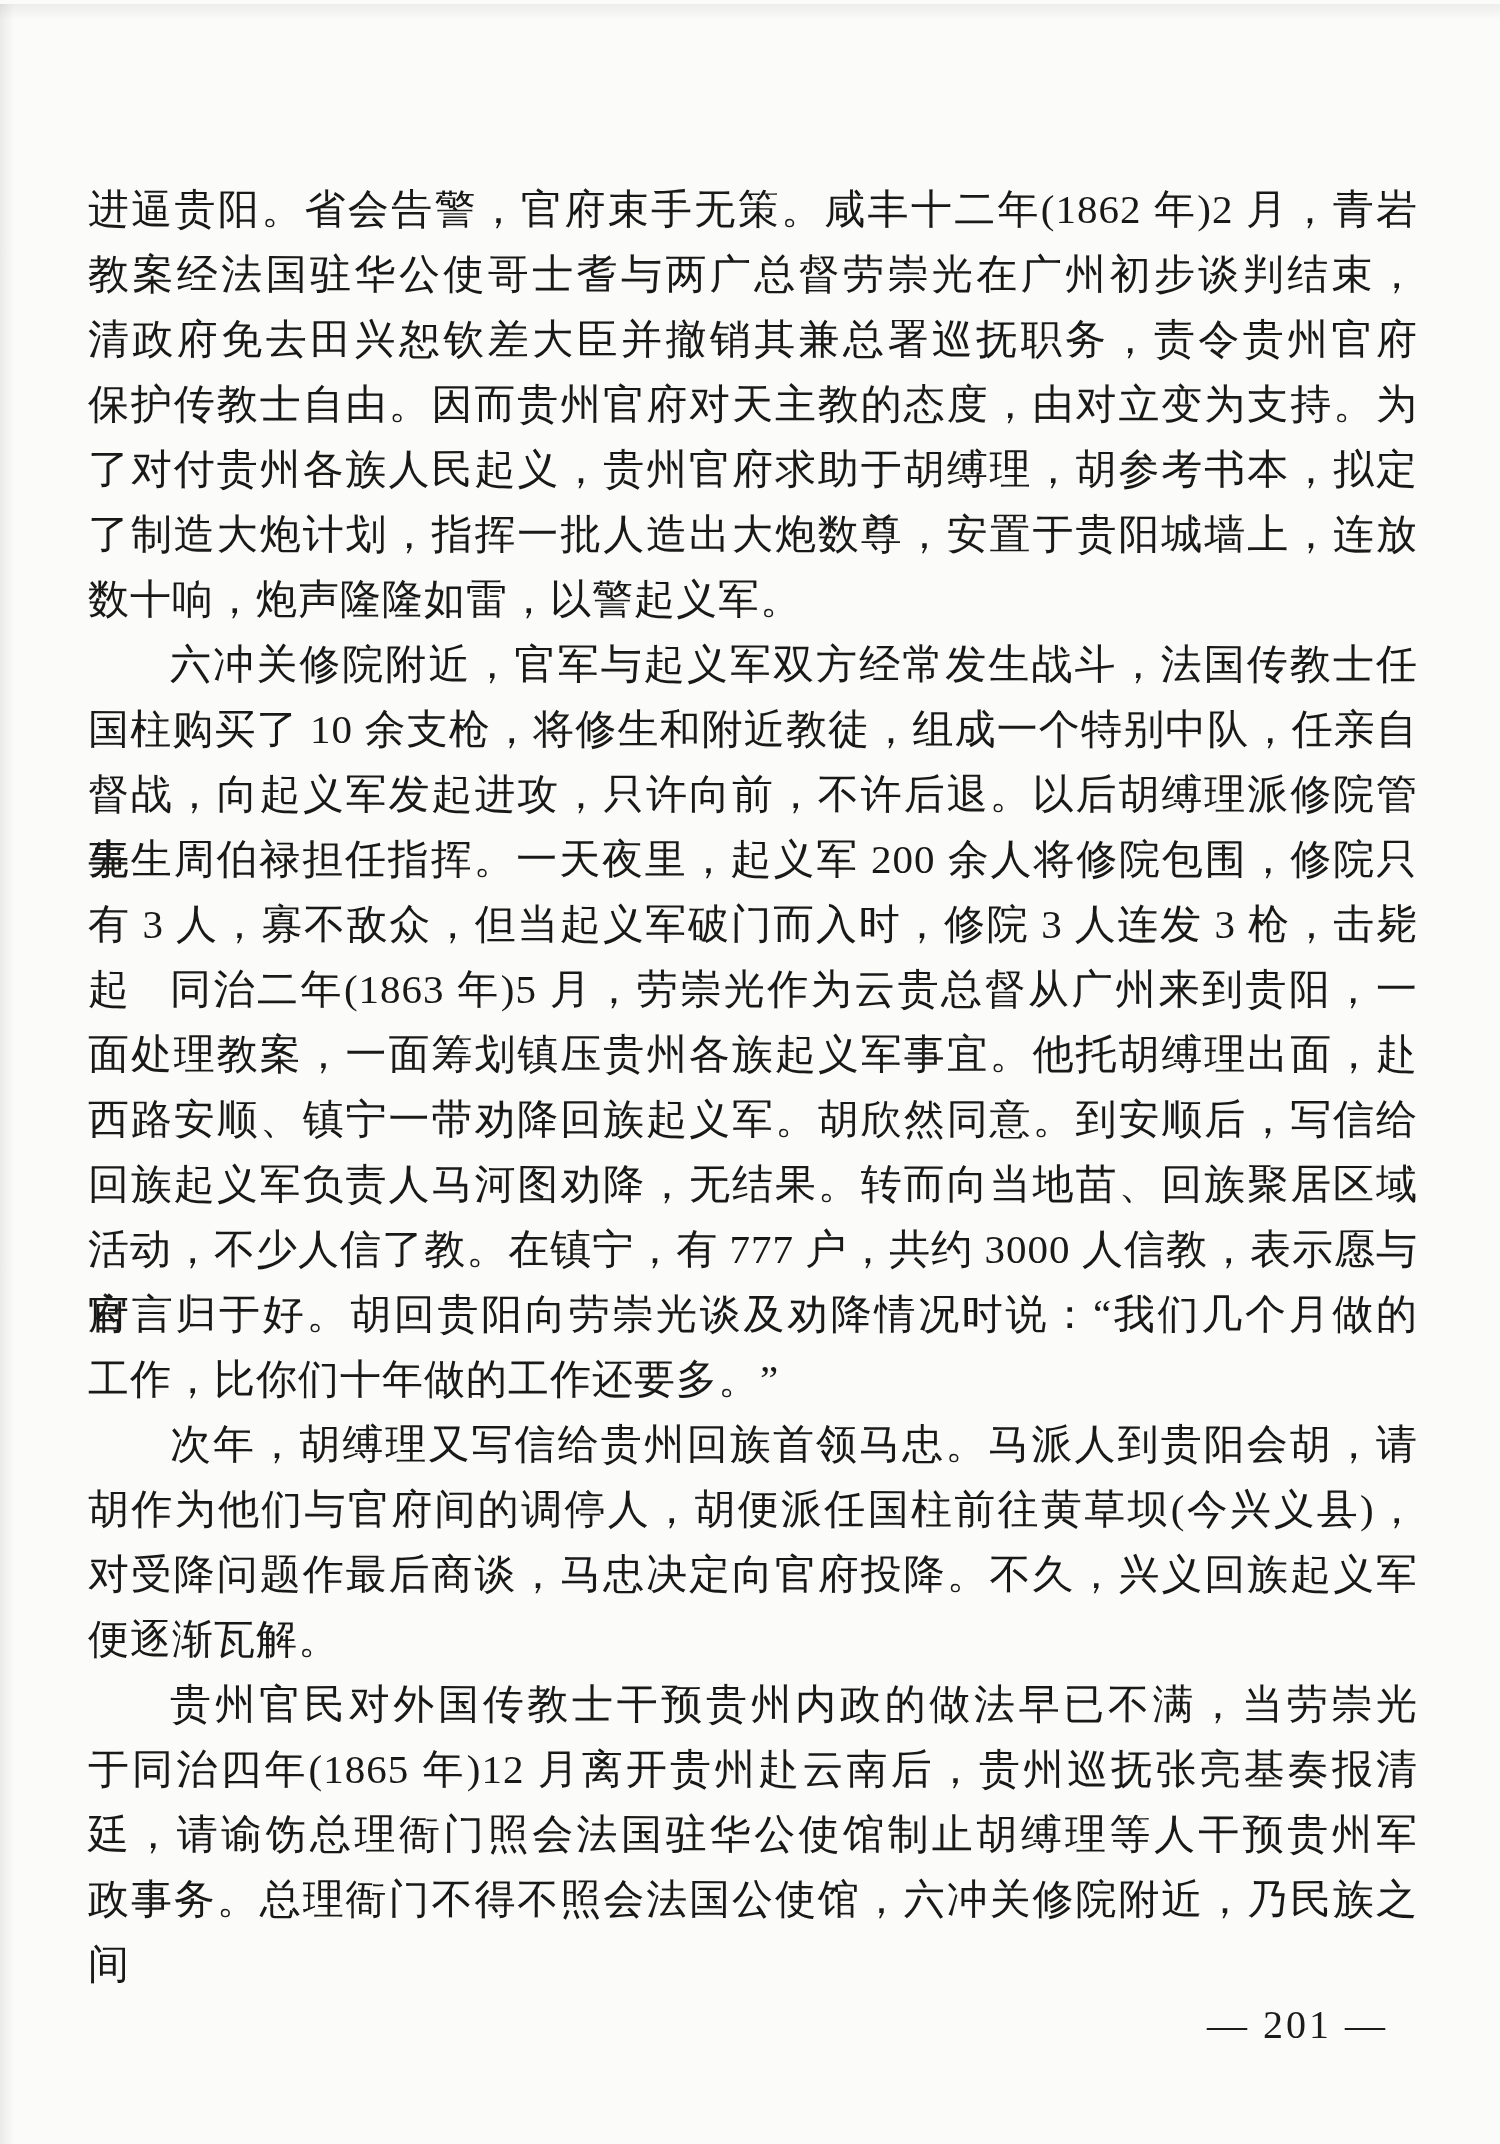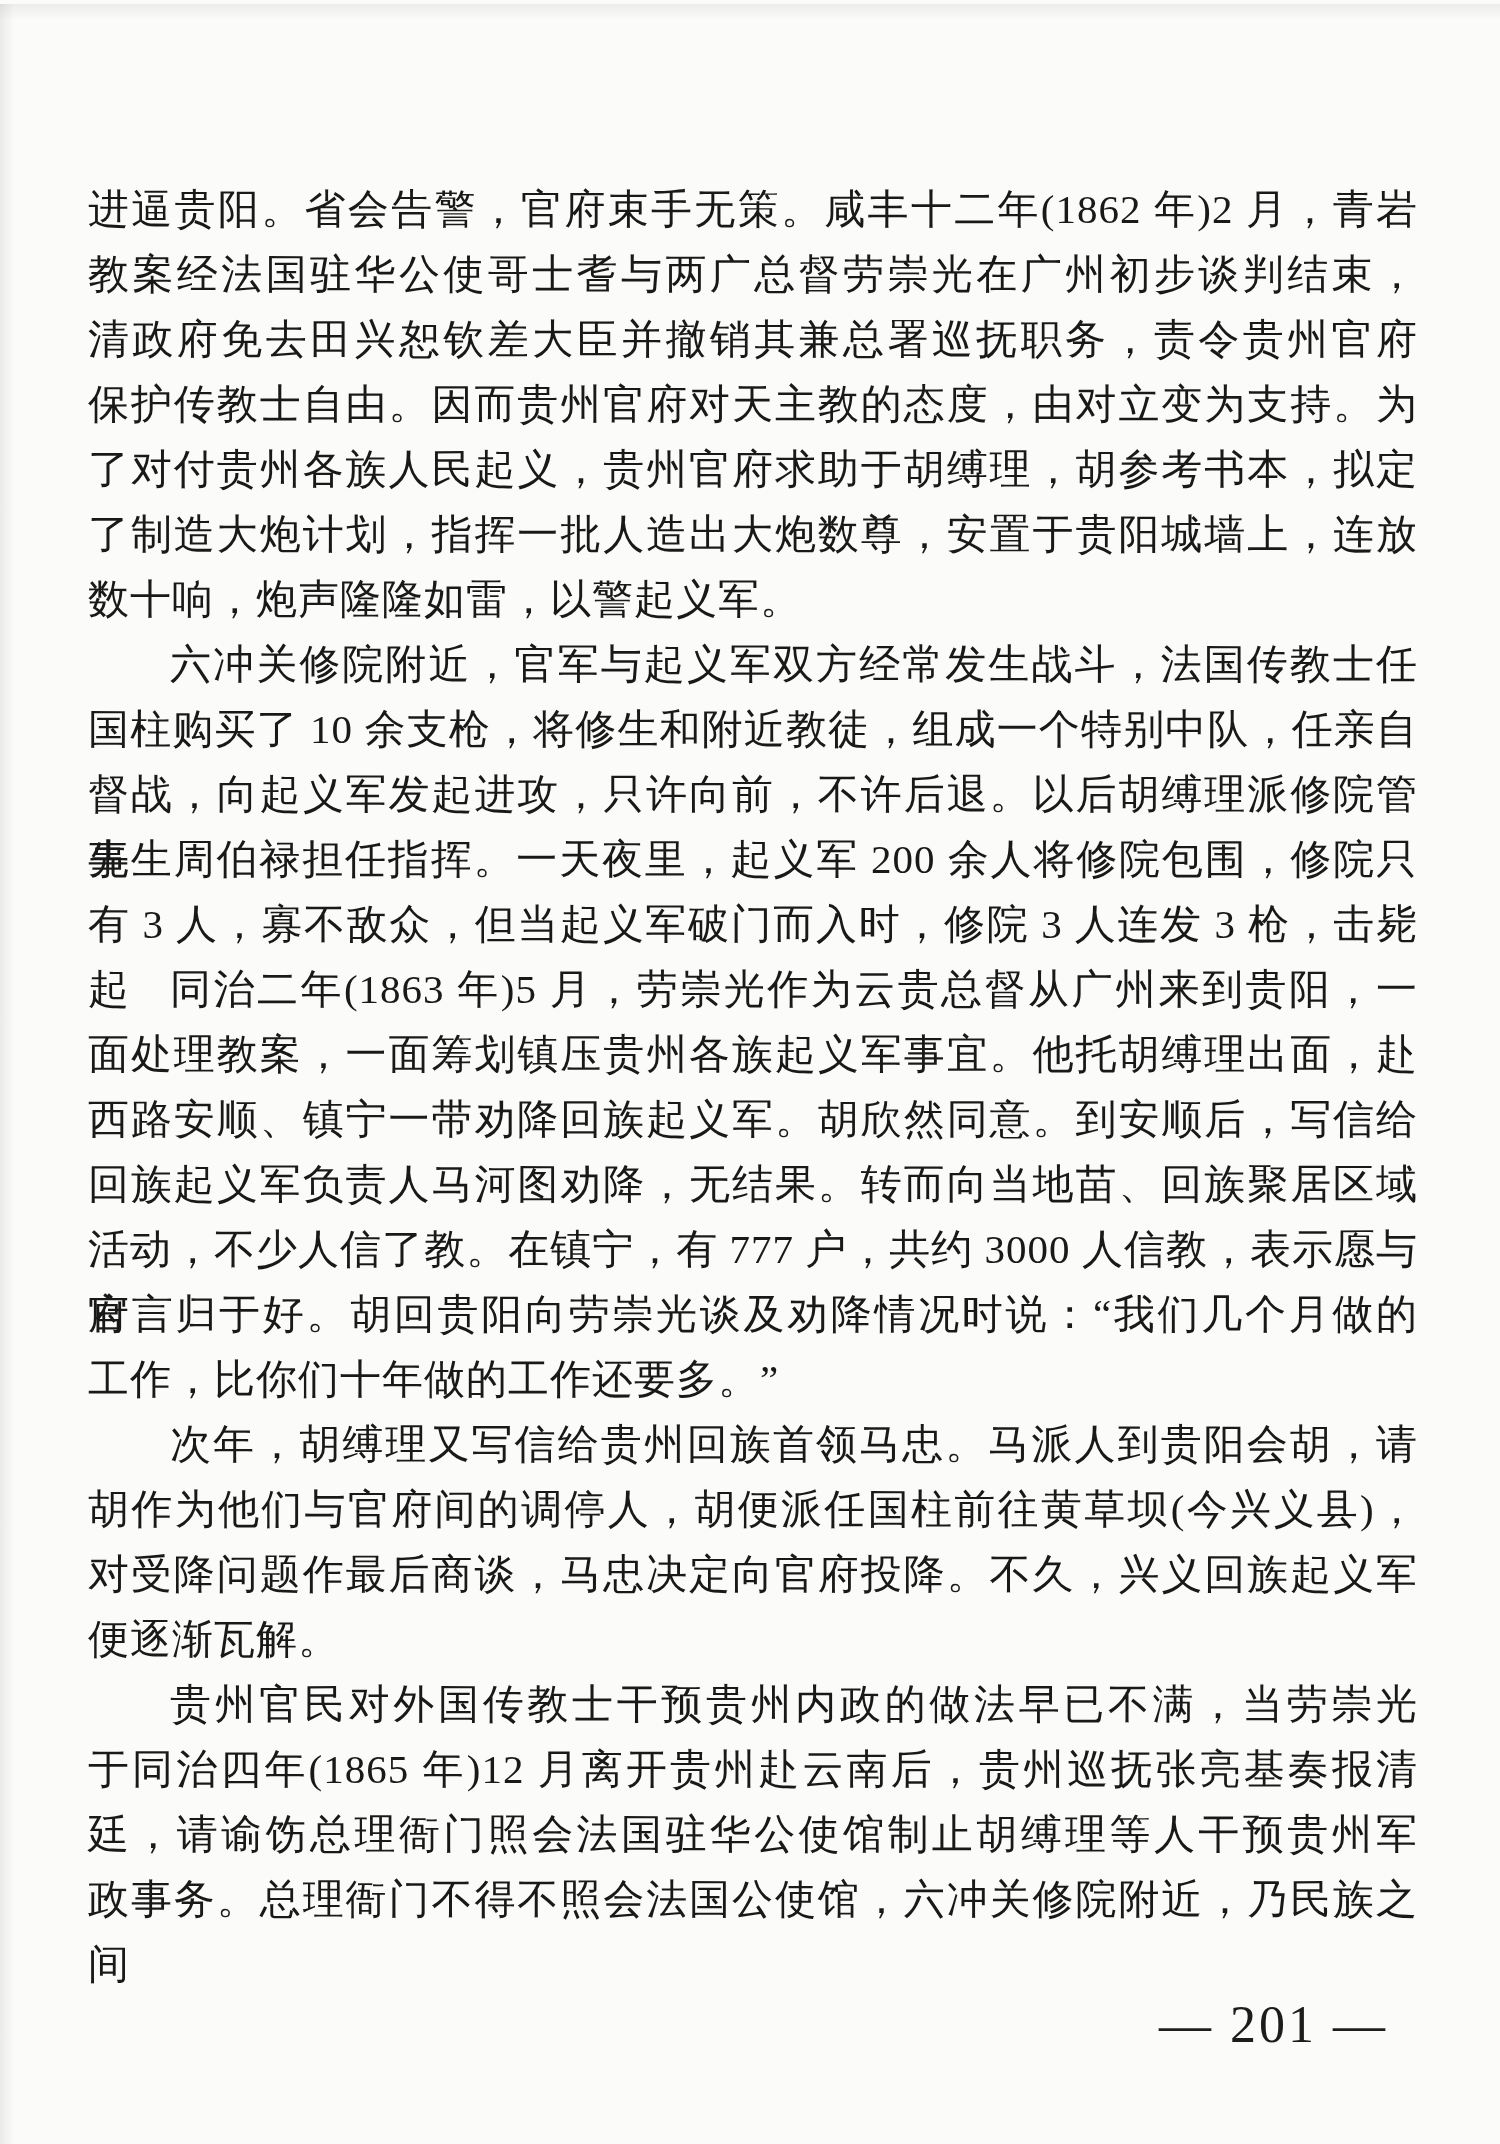--- a/index.html
+++ b/index.html
@@ -42,21 +42,21 @@
     text-align: center;
     text-align-last: left;
   }
   .line.indent {
     text-indent: 2em;
   }
   .footer {
     position: absolute;
     top: 1998px;
     right: 112px;
-    font-size: 52px;
+    font-size: 40px;
     line-height: 46px;
     letter-spacing: 3px;
     color: #1c1c1c;
   }
 </style>
 </head>
 <body>
 
 <div class="page">
   <div class="text-block">

